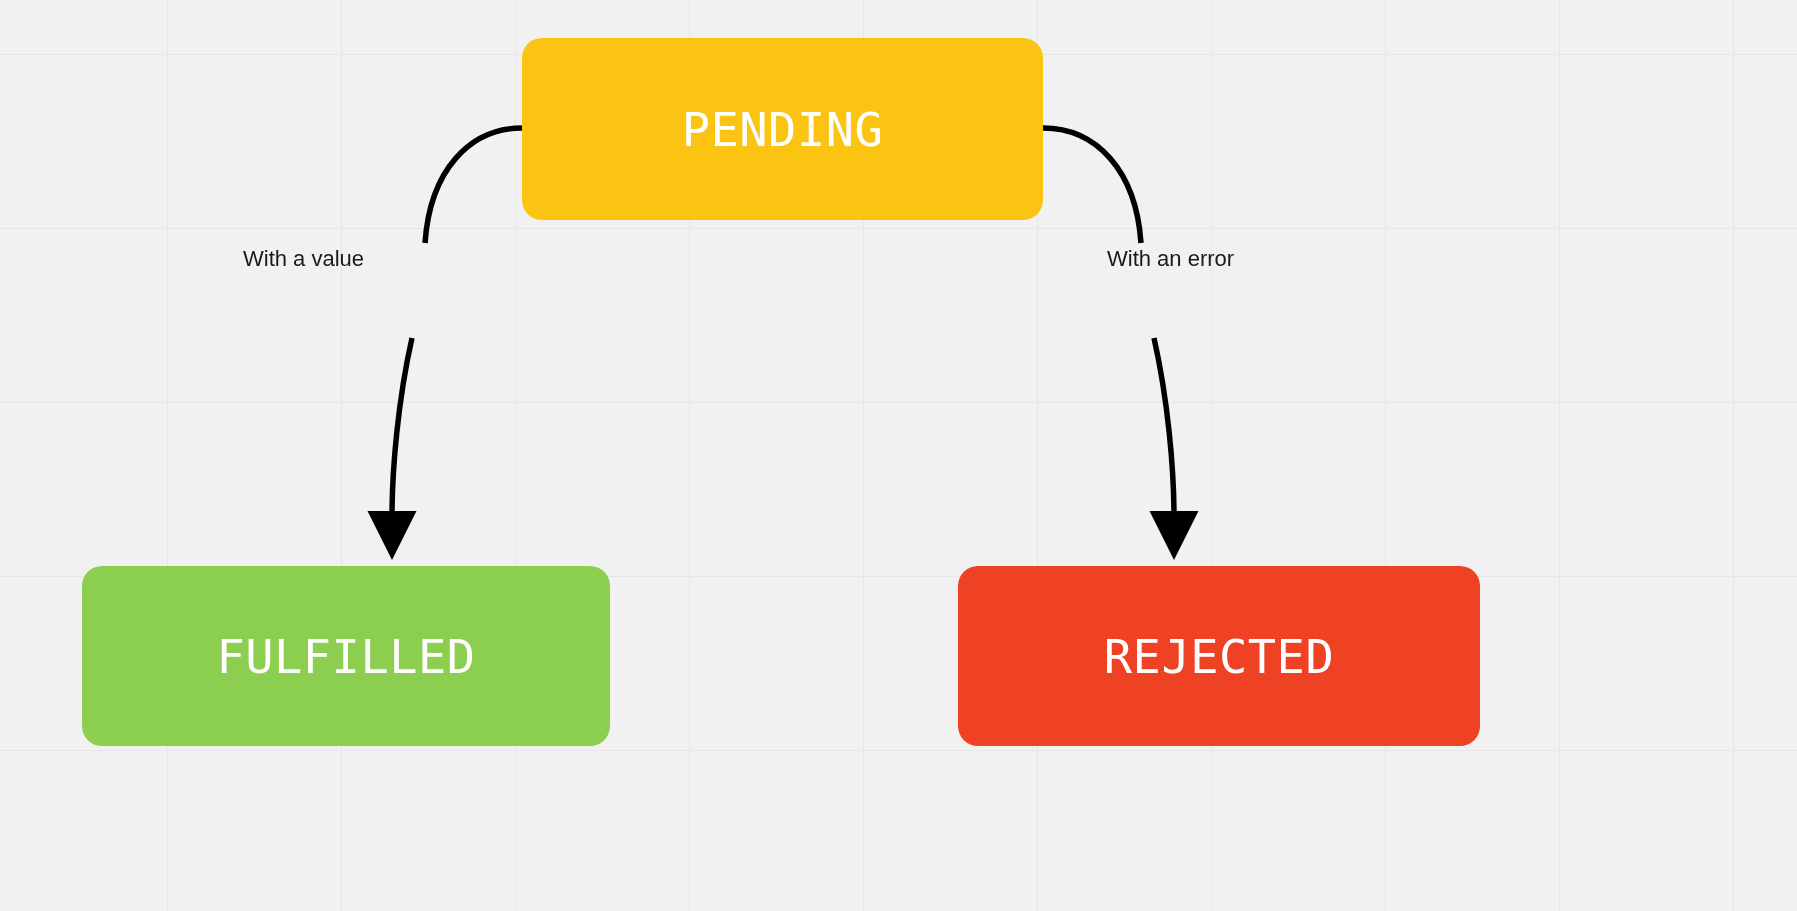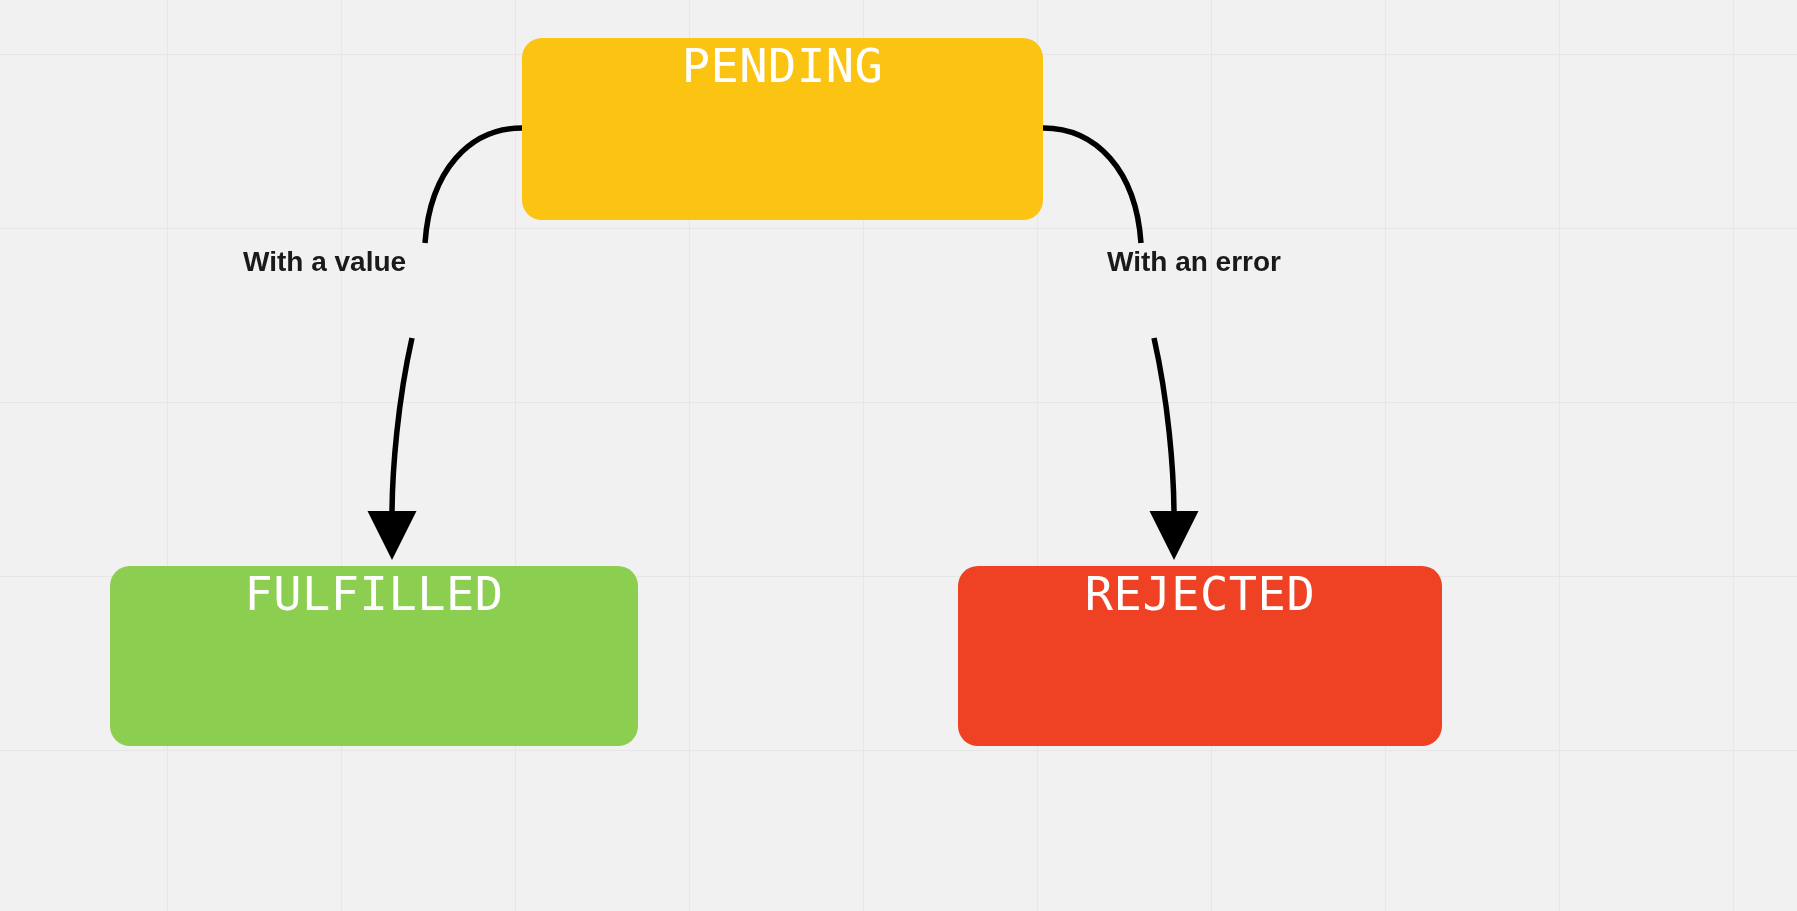--- a/index.html
+++ b/index.html
@@ -32,21 +32,21 @@
     top: 0;
     width: 1797px;
     height: 911px;
     pointer-events: none;
   }
 
   .node {
     position: absolute;
     box-sizing: border-box;
     display: flex;
-    align-items: flex-start;
+    align-items: center;
     justify-content: center;
     border-radius: 20px;
     color: #ffffff;
     font-family: "DejaVu Sans Mono", "Liberation Mono", monospace;
     font-weight: 400;
     letter-spacing: 0.5px;
     white-space: nowrap;
     user-select: none;
   }
 
@@ -59,41 +59,39 @@
     font-size: 47px;
   }
 
   #node-fulfilled {
     left: 82px;
     top: 566px;
     width: 528px;
     height: 180px;
     background-color: #8cce4f;
     font-size: 47px;
-    margin-left: 28px;
   }
 
   #node-rejected {
     left: 958px;
     top: 566px;
-    width: 484px;
+    width: 522px;
     height: 180px;
     background-color: #ef4123;
     font-size: 47px;
   }
 
   .edge-label {
     position: absolute;
     color: #1a1a1a;
     font-family: "Liberation Sans", sans-serif;
-    font-size: 28px;
+    font-size: 22px;
     line-height: 1;
     white-space: nowrap;
     user-select: none;
-    font-weight: bold;
   }
 
   #edge-label-value {
     left: 243px;
     top: 248px;
   }
 
   #edge-label-error {
     left: 1107px;
     top: 248px;

